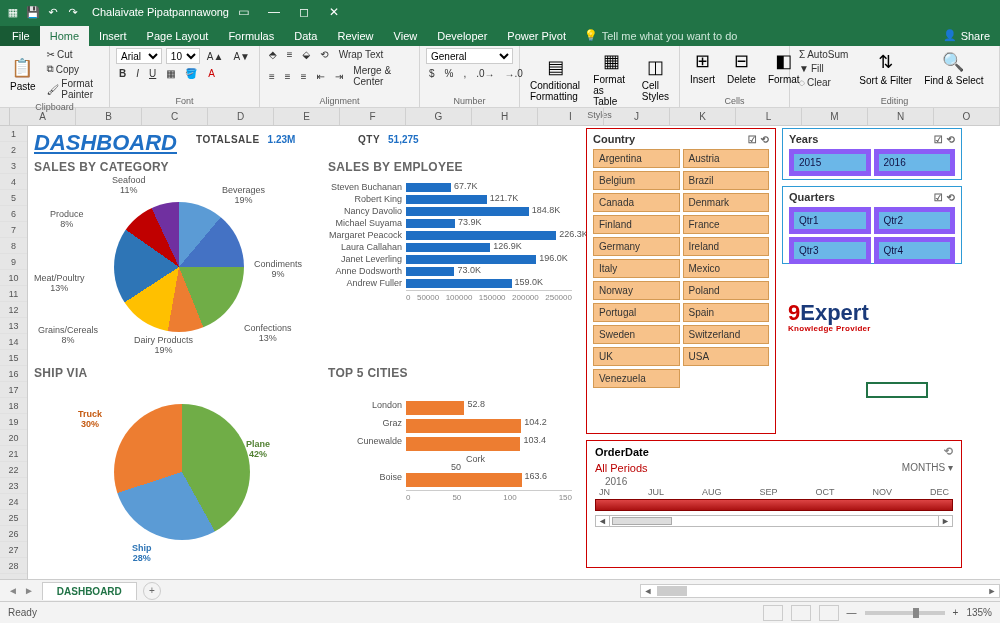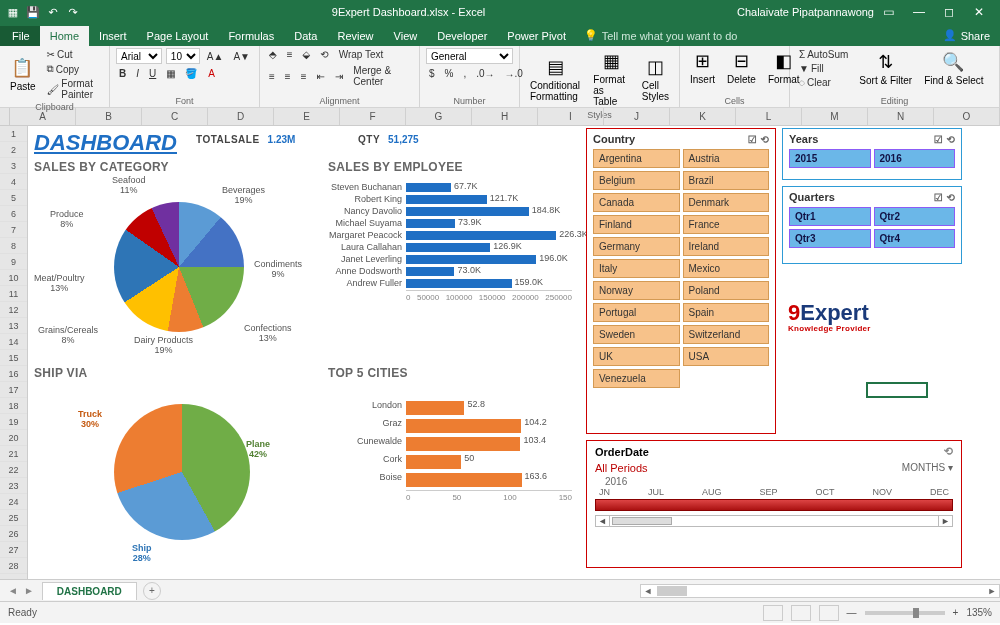--- a/index.html
+++ b/index.html
@@ -60,21 +60,21 @@
 .hbar-row .bval { position:absolute; top:-2px; font-size:9px; color:#555; }
 .axis { display:flex; font-size:8px; color:#888; margin-left:82px; border-top:1px solid #ccc; padding-top:2px; justify-content:space-between;}
 
 
 .slicer { position:absolute; border:1.5px solid #c00; background:#fff; padding:4px 6px; }
 .slicer.blue { border-color:#2e9bd6; }
 .slicer-h { display:flex; align-items:center; justify-content:space-between; font-size:11px; font-weight:bold; color:#333; margin-bottom:4px; }
 .slicer-h .sic { display:flex; gap:4px; font-size:10px; color:#666;}
 .slicer-grid { display:grid; grid-template-columns:1fr 1fr; gap:3px; }
 .slicer-item { background:#f7c28a; border:1px solid #d49a54; font-size:10px; padding:3px 5px; color:#333; cursor:pointer; }
-.slicer-item.blue { background:#6bb7e8; border:1px solid #8b5cf6; color:#114;font-weight:bold; }
+.slicer-item.blue { background:#6bb7e8; border:5px solid #8b5cf6; color:#114; }
 
 
 .timeline { position:absolute; border:1.5px solid #c00; background:#fff; padding:4px 8px; }
 .tl-head { display:flex; justify-content:space-between; align-items:flex-end; font-size:11px; font-weight:bold; }
 .tl-period { color:#b00; font-size:11px; margin:4px 0 2px 0;}
 .tl-year { font-size:10px; color:#666; margin-left:10px;}
 .tl-months { display:flex; font-size:9px; color:#666; justify-content:space-between; padding:0 4px;}
 .tl-bar { height:12px; background:linear-gradient(#d44,#a11); margin:2px 0 4px 0; border:1px solid #800;}
 .tl-scroll { height:12px; border:1px solid #bbb; display:flex; align-items:center; }
 .tl-scroll .arr { width:14px; text-align:center; font-size:9px; color:#555; border-right:1px solid #bbb;}
@@ -112,21 +112,20 @@
 </head>
 <body>
 
 <div class="titlebar">
   <div class="qat">
     <span class="qat-icon">▦</span>
     <span class="qat-icon">💾</span>
     <span class="qat-icon">↶</span>
     <span class="qat-icon">↷</span>
   </div>
-  <div class="title-center">9Expert Dashboard.xlsx - Excel</div>
   <div class="title-right">
     <span>Chalaivate Pipatpannawong</span>
     <span class="winbtn">▭</span>
     <span class="winbtn">—</span>
     <span class="winbtn">◻</span>
     <span class="winbtn">✕</span>
   </div>
 </div>
 
 <div class="ribbon-tabs">
@@ -470,21 +469,21 @@
             <span class="bval" style="left:calc(69.46666666666667% + 3px)">104.2</span>
           </div>
         </div>
         <div class="hbar-row orange" style="margin: 8px 0px;">
           <div class="blabel">Cunewalde</div>
           <div class="btrack">
             <div class="bfill" style="width:68.93333333333334%;height:14px"></div>
             <span class="bval" style="left:calc(68.93333333333334% + 3px)">103.4</span>
           </div>
         </div>
-        <div class="hbar-row orange" style="margin: 8px 0px;">
+        <div class="hbar-row orange" style="margin: 8px 0px; flex-direction: column;">
           <div class="blabel">Cork</div>
           <div class="btrack">
             <div class="bfill" style="width:33.33333333333333%;height:14px"></div>
             <span class="bval" style="left:calc(33.33333333333333% + 3px)">50</span>
           </div>
         </div>
         <div class="hbar-row orange" style="margin: 8px 0px;">
           <div class="blabel">Boise</div>
           <div class="btrack">
             <div class="bfill" style="width:69.60000000000001%;height:14px"></div>

